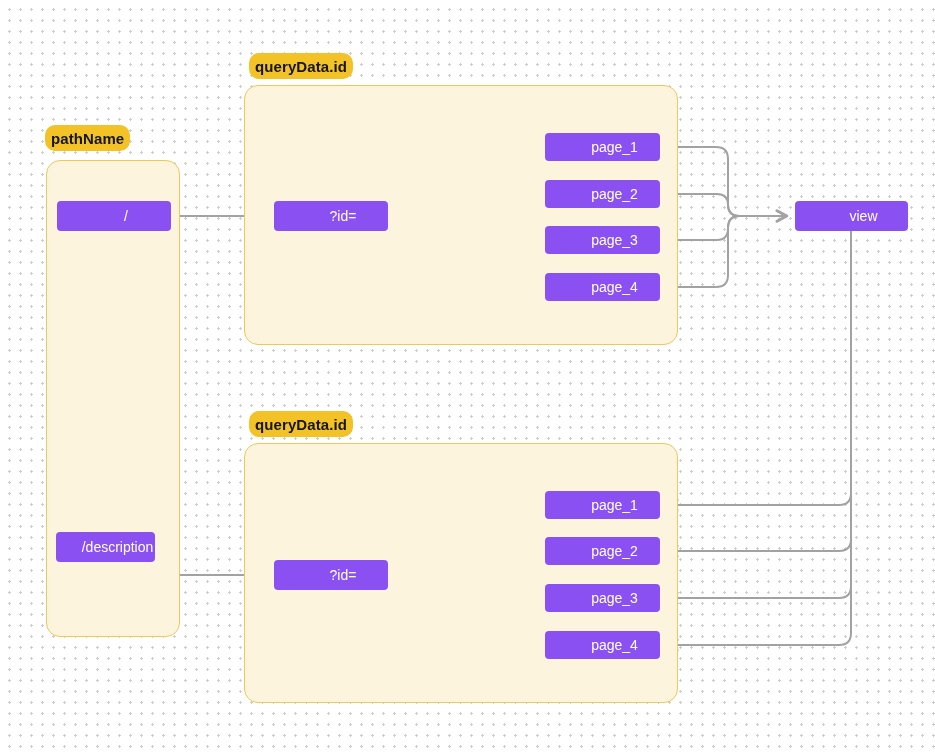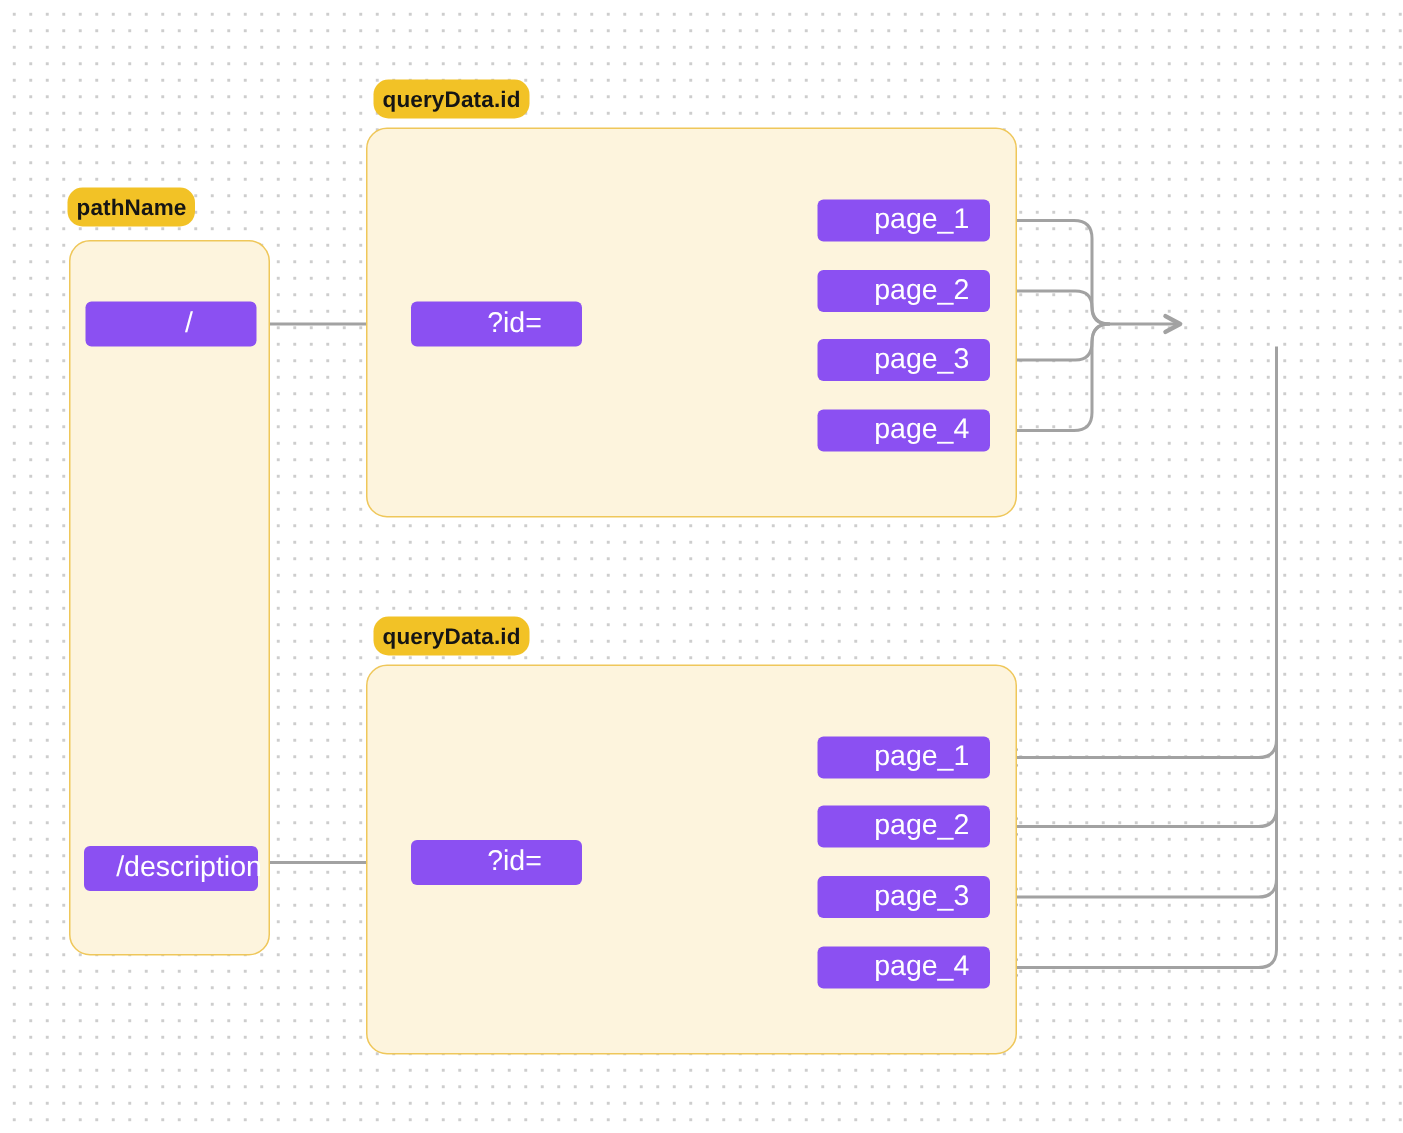--- a/index.html
+++ b/index.html
@@ -29,21 +29,21 @@
   }
   .badge{
     position:absolute;display:flex;align-items:center;
     height:26px;padding:0 6px;border-radius:10px;
     background:var(--badge-fill);color:var(--badge-text);
     font-size:15px;font-weight:700;letter-spacing:.1px;white-space:nowrap;
   }
   .node{
     position:absolute;display:flex;align-items:center;justify-content:center;
     background:var(--node-fill);color:var(--node-text);
-    border-radius:4px;font-size:19px;white-space:nowrap;padding-left:24px;
+    border-radius:4px;font-size:14px;white-space:nowrap;padding-left:24px;
   }
 </style>
 </head>
 <body>
 
 <div class="canvas">
 
   <svg class="edges" viewBox="0 0 935 755">
     <defs>
       <marker id="arrow" viewBox="0 0 10 10" refX="7.5" refY="5" markerWidth="7.5" markerHeight="7.5" orient="auto-start-reverse">
@@ -81,29 +81,30 @@
 
   <div class="group" style="left:46px;top:160px;width:134px;height:477px"></div>
   <div class="group" style="left:244px;top:85px;width:434px;height:260px"></div>
   <div class="group" style="left:244px;top:443px;width:434px;height:260px"></div>
 
   <div class="badge" style="left:45px;top:125px">pathName</div>
   <div class="badge" style="left:249px;top:53px">queryData.id</div>
   <div class="badge" style="left:249px;top:411px">queryData.id</div>
 
   <div class="node" style="left:57px;top:201px;width:114px;height:30px">/</div>
-  <div class="node" style="left:56px;top:564px;width:116px;height:30px">/description</div>
+  <div class="node" style="left:56px;top:532px;width:99px;height:30px">/description</div>
 
   <div class="node" style="left:274px;top:201px;width:114px;height:30px">?id=</div>
   <div class="node" style="left:274px;top:560px;width:114px;height:30px">?id=</div>
 
   <div class="node" style="left:545px;top:133px;width:115px;height:28px">page_1</div>
   <div class="node" style="left:545px;top:180px;width:115px;height:28px">page_2</div>
   <div class="node" style="left:545px;top:226px;width:115px;height:28px">page_3</div>
   <div class="node" style="left:545px;top:273px;width:115px;height:28px">page_4</div>
 
+  <div class="node" style="left:795px;top:201px;width:113px;height:30px">view</div>
 
   <div class="node" style="left:545px;top:491px;width:115px;height:28px">page_1</div>
   <div class="node" style="left:545px;top:537px;width:115px;height:28px">page_2</div>
   <div class="node" style="left:545px;top:584px;width:115px;height:28px">page_3</div>
   <div class="node" style="left:545px;top:631px;width:115px;height:28px">page_4</div>
 
 </div>
 
 </body></html>

